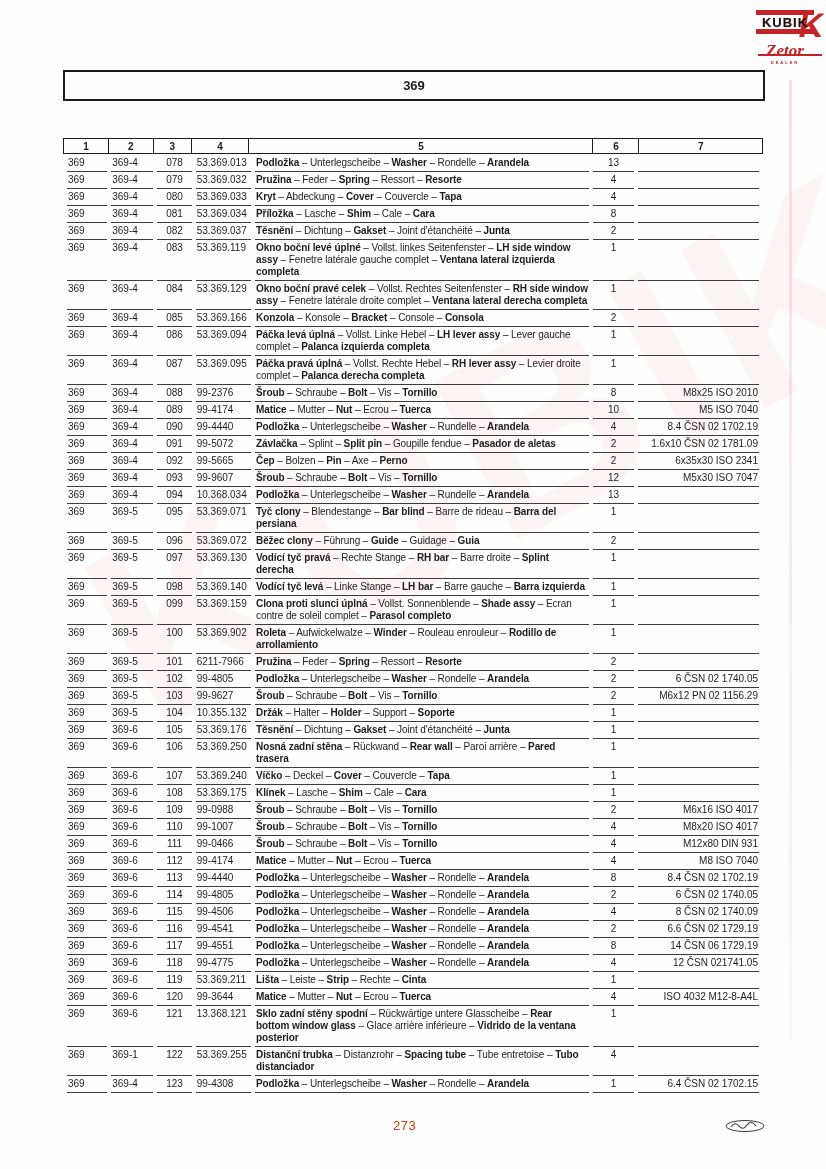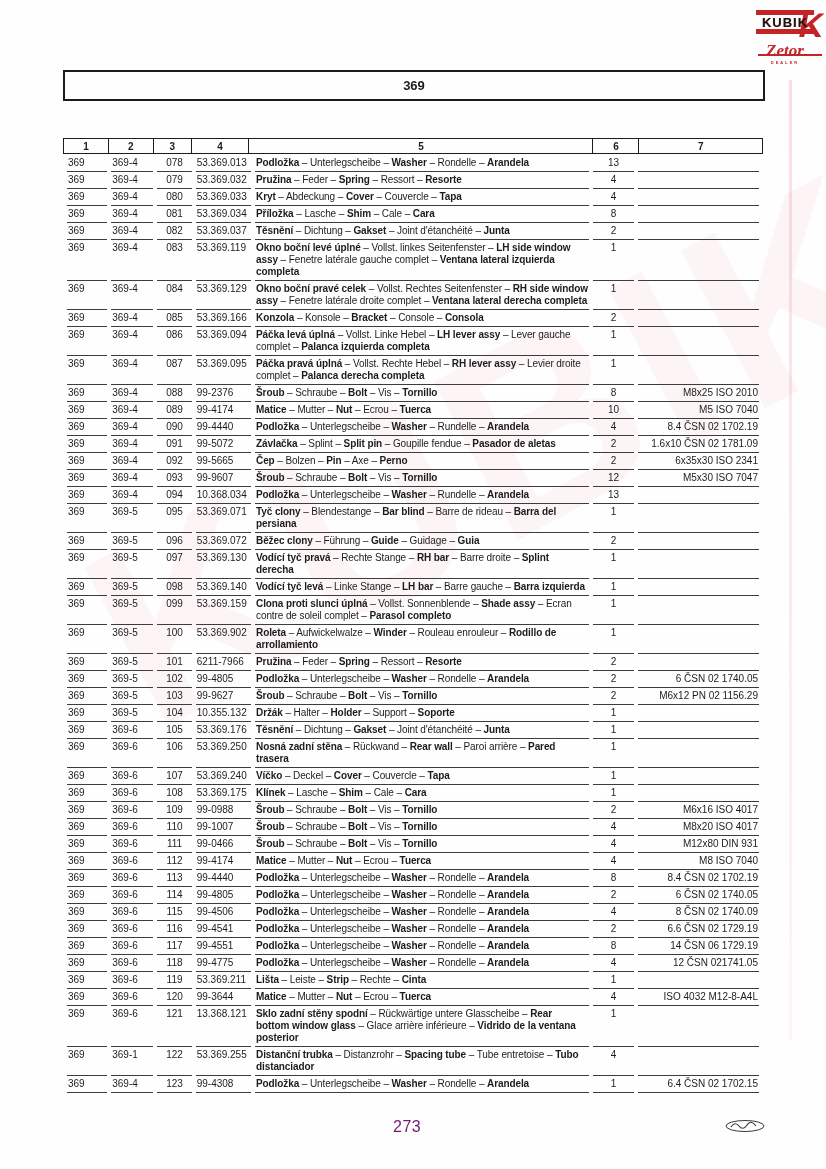--- a/index.html
+++ b/index.html
@@ -36,21 +36,21 @@
   .tblwrap{position:absolute;left:63px;top:155px;width:700px;}
   table.parts{border-collapse:separate;border-spacing:4px 0;width:700px;table-layout:fixed;font-size:10px;}
   table.parts td{border-bottom:1.5px solid #3c3c3c;padding:2px 1px 2px 1px;vertical-align:top;line-height:12px;}
   td.cnum{text-align:left;}
   td.cidx{text-align:center;}
   td.cdesc{text-align:left;letter-spacing:-0.1px;margin-left:40px;}
   td.cqty{text-align:center;}
   td.cnote{text-align:right;}
   .b{font-weight:700;}
   
-  .pageno{position:absolute;left:393px;top:1118px;font-size:16px;letter-spacing:0.5px;color:#701a75;}
+  .pageno{position:absolute;left:393px;top:1118px;font-size:13px;letter-spacing:0.5px;color:#c2410c;}
   .stamp{position:absolute;left:724px;top:1118px;}
 </style>
 </head>
 <body>
 
 <div class="page">
 
   <div class="wm-text">KUBIK</div>
   <div class="wm-streak"></div>
 

